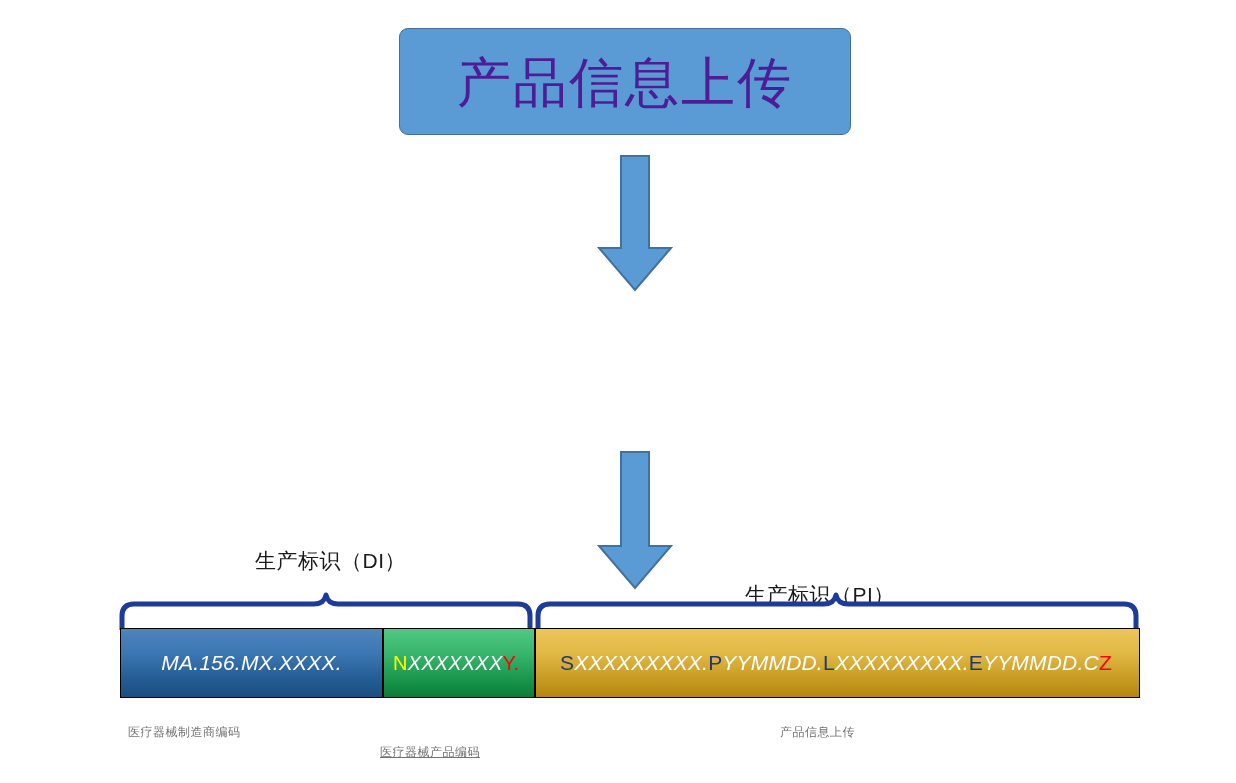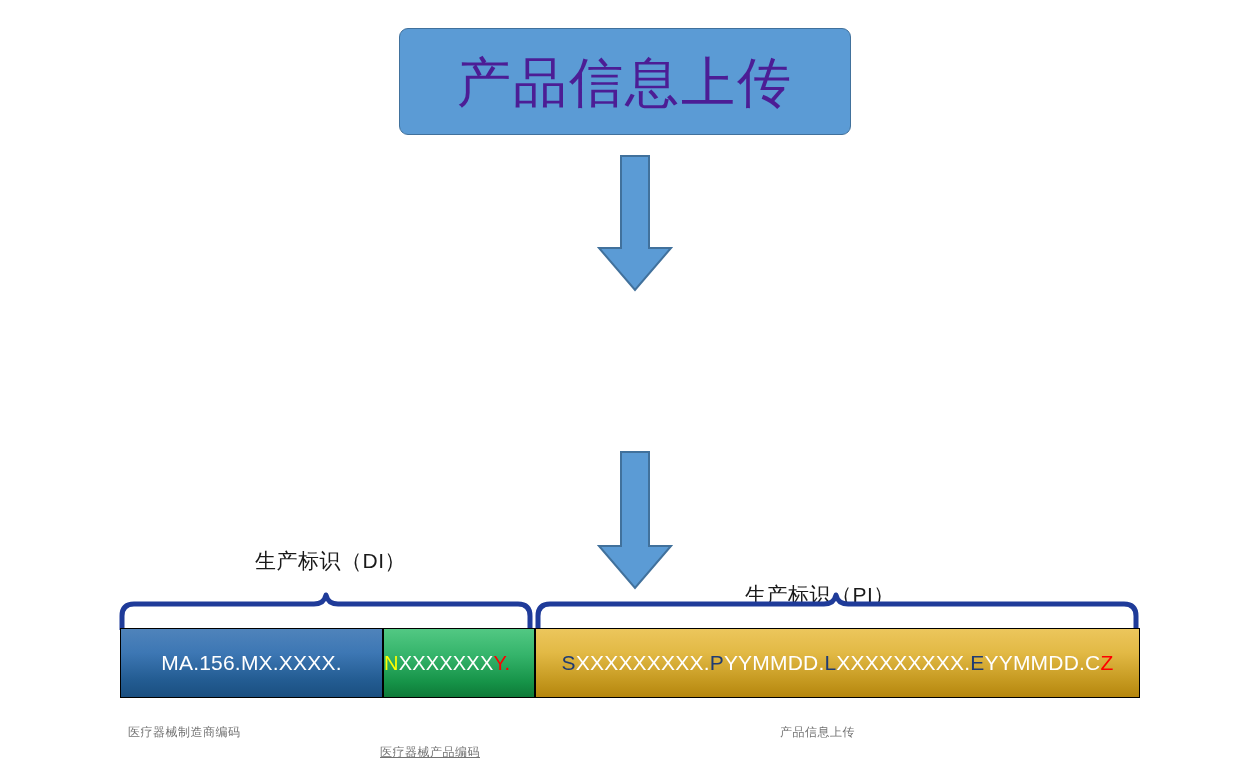--- a/index.html
+++ b/index.html
@@ -89,30 +89,31 @@
   #seg-manufacturer {
     width: 263px;
     background: linear-gradient(180deg, #4f83bb 0%, #3d77b4 35%, #235c92 75%, #1a4f80 100%);
   }
   #seg-product {
     width: 152px;
     margin-left: 0px;
     background: linear-gradient(180deg, #52c883 0%, #35b46b 38%, #169348 78%, #0e7a38 100%);
     font-size: 20px;
     justify-content: flex-start;
+    padding-left: 9px;
     align-items: center;
   }
   #seg-production {
     flex: 1;
     background: linear-gradient(180deg, #ecc65c 0%, #e2b945 35%, #c69a21 75%, #b5860d 100%);
-    justify-content: center;
-    padding-left: 0;
+    justify-content: flex-start;
+    padding-left: 24px;
     font-size: 21px;
   }
-  .c-white { color: #ffffff; }
+  .c-white { color: #ffffff; font-style: italic; }
   .c-yellow { color: #ffff00; }
   .c-red { color: #ff0000; }
   .c-navy { color: #1F3B73; }
 
   
   .caption {
     position: absolute;
     font-size: 12px;
     color: #737373;
     white-space: nowrap;

